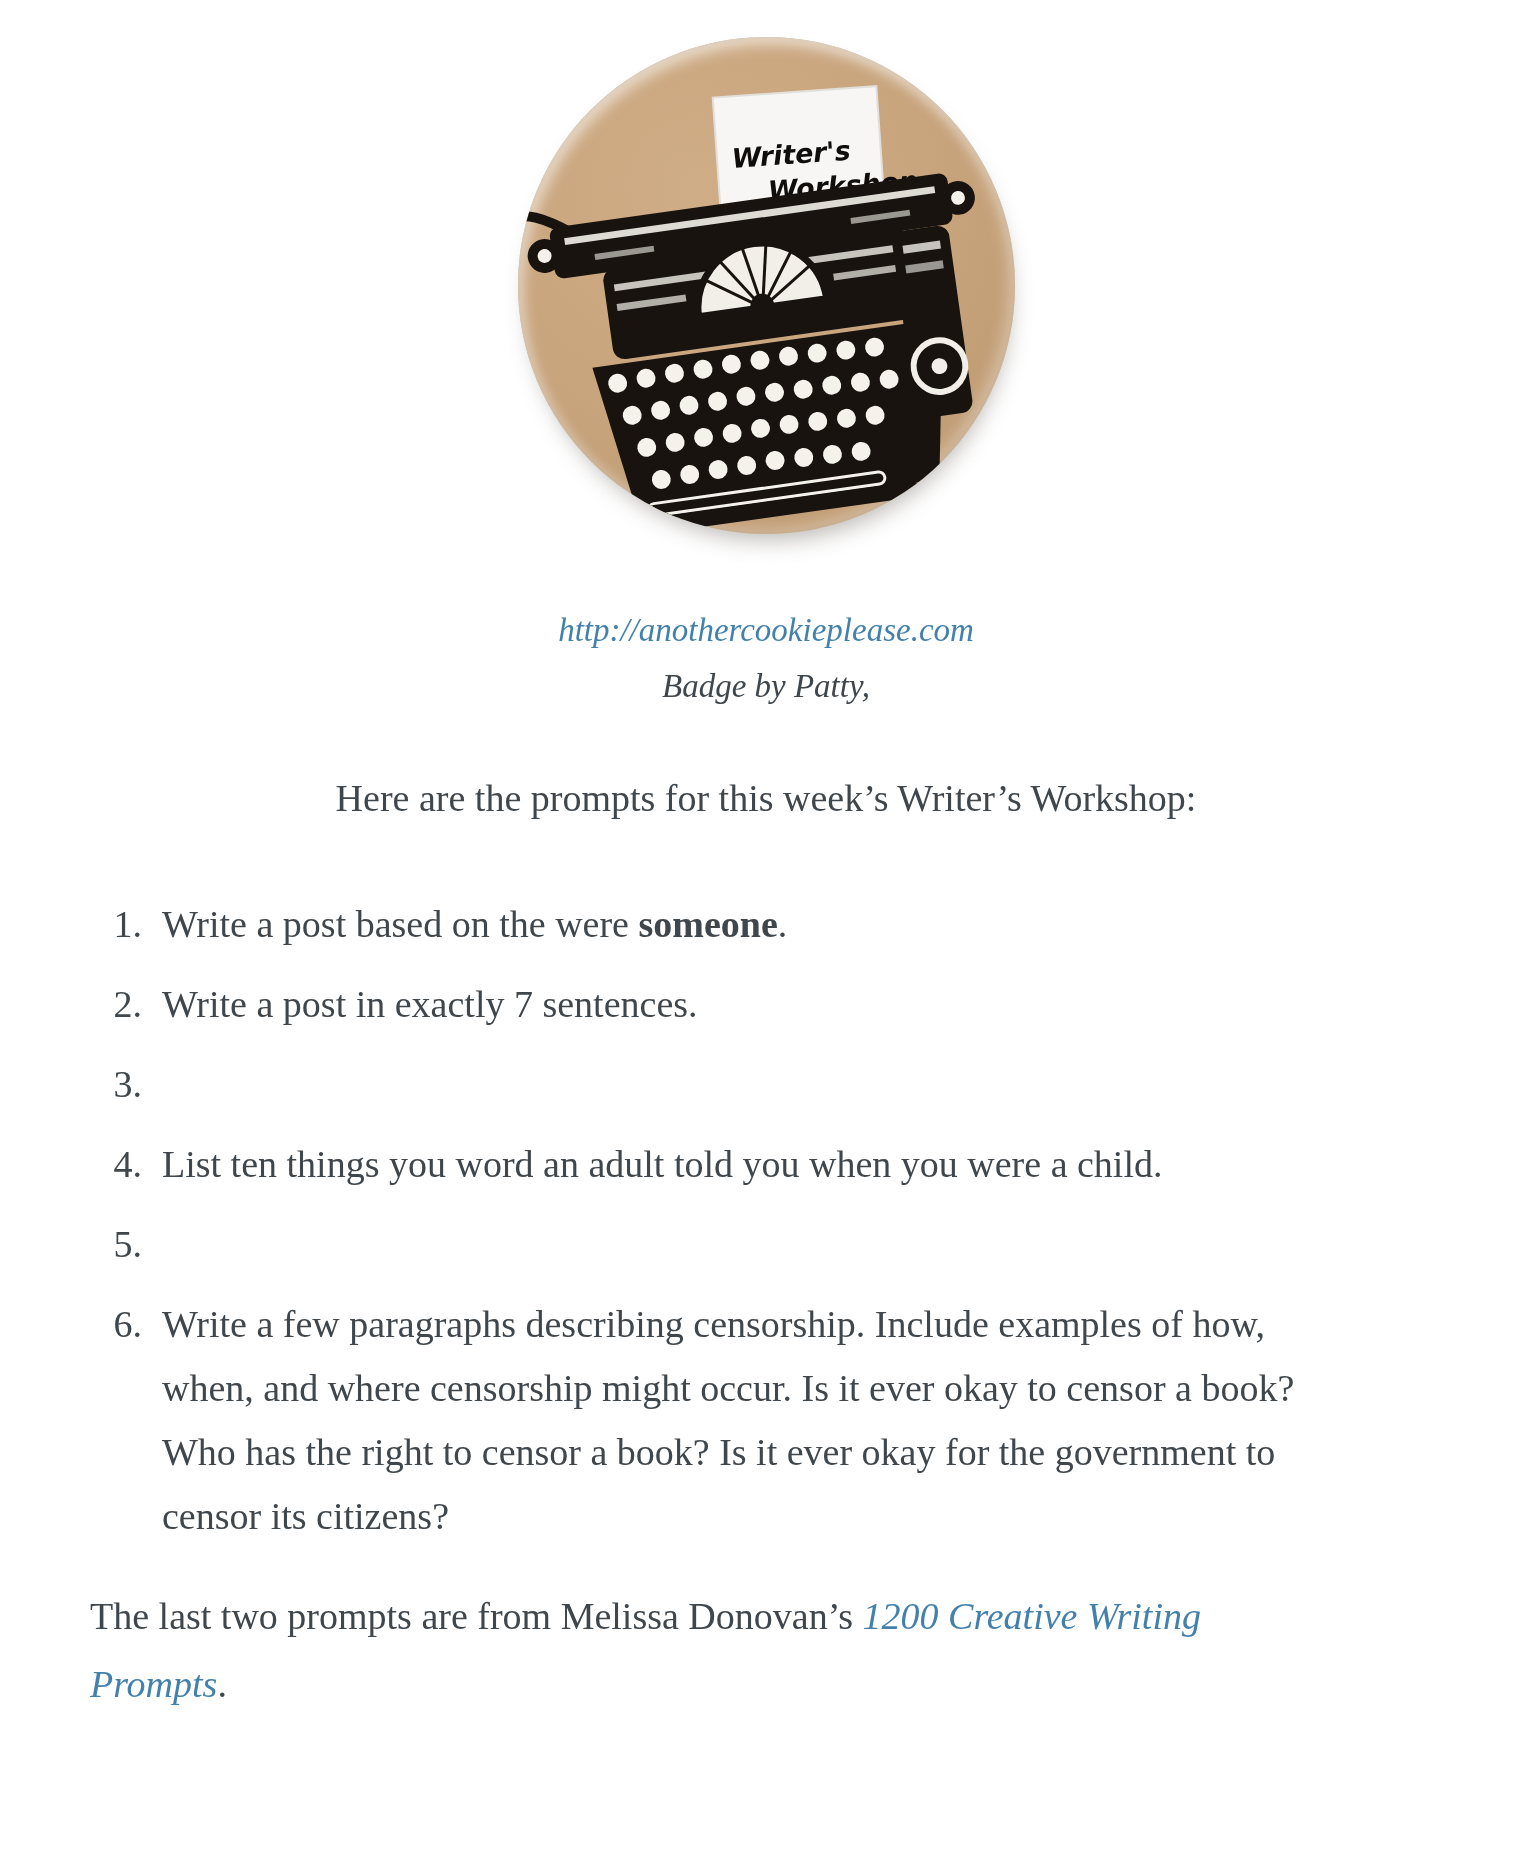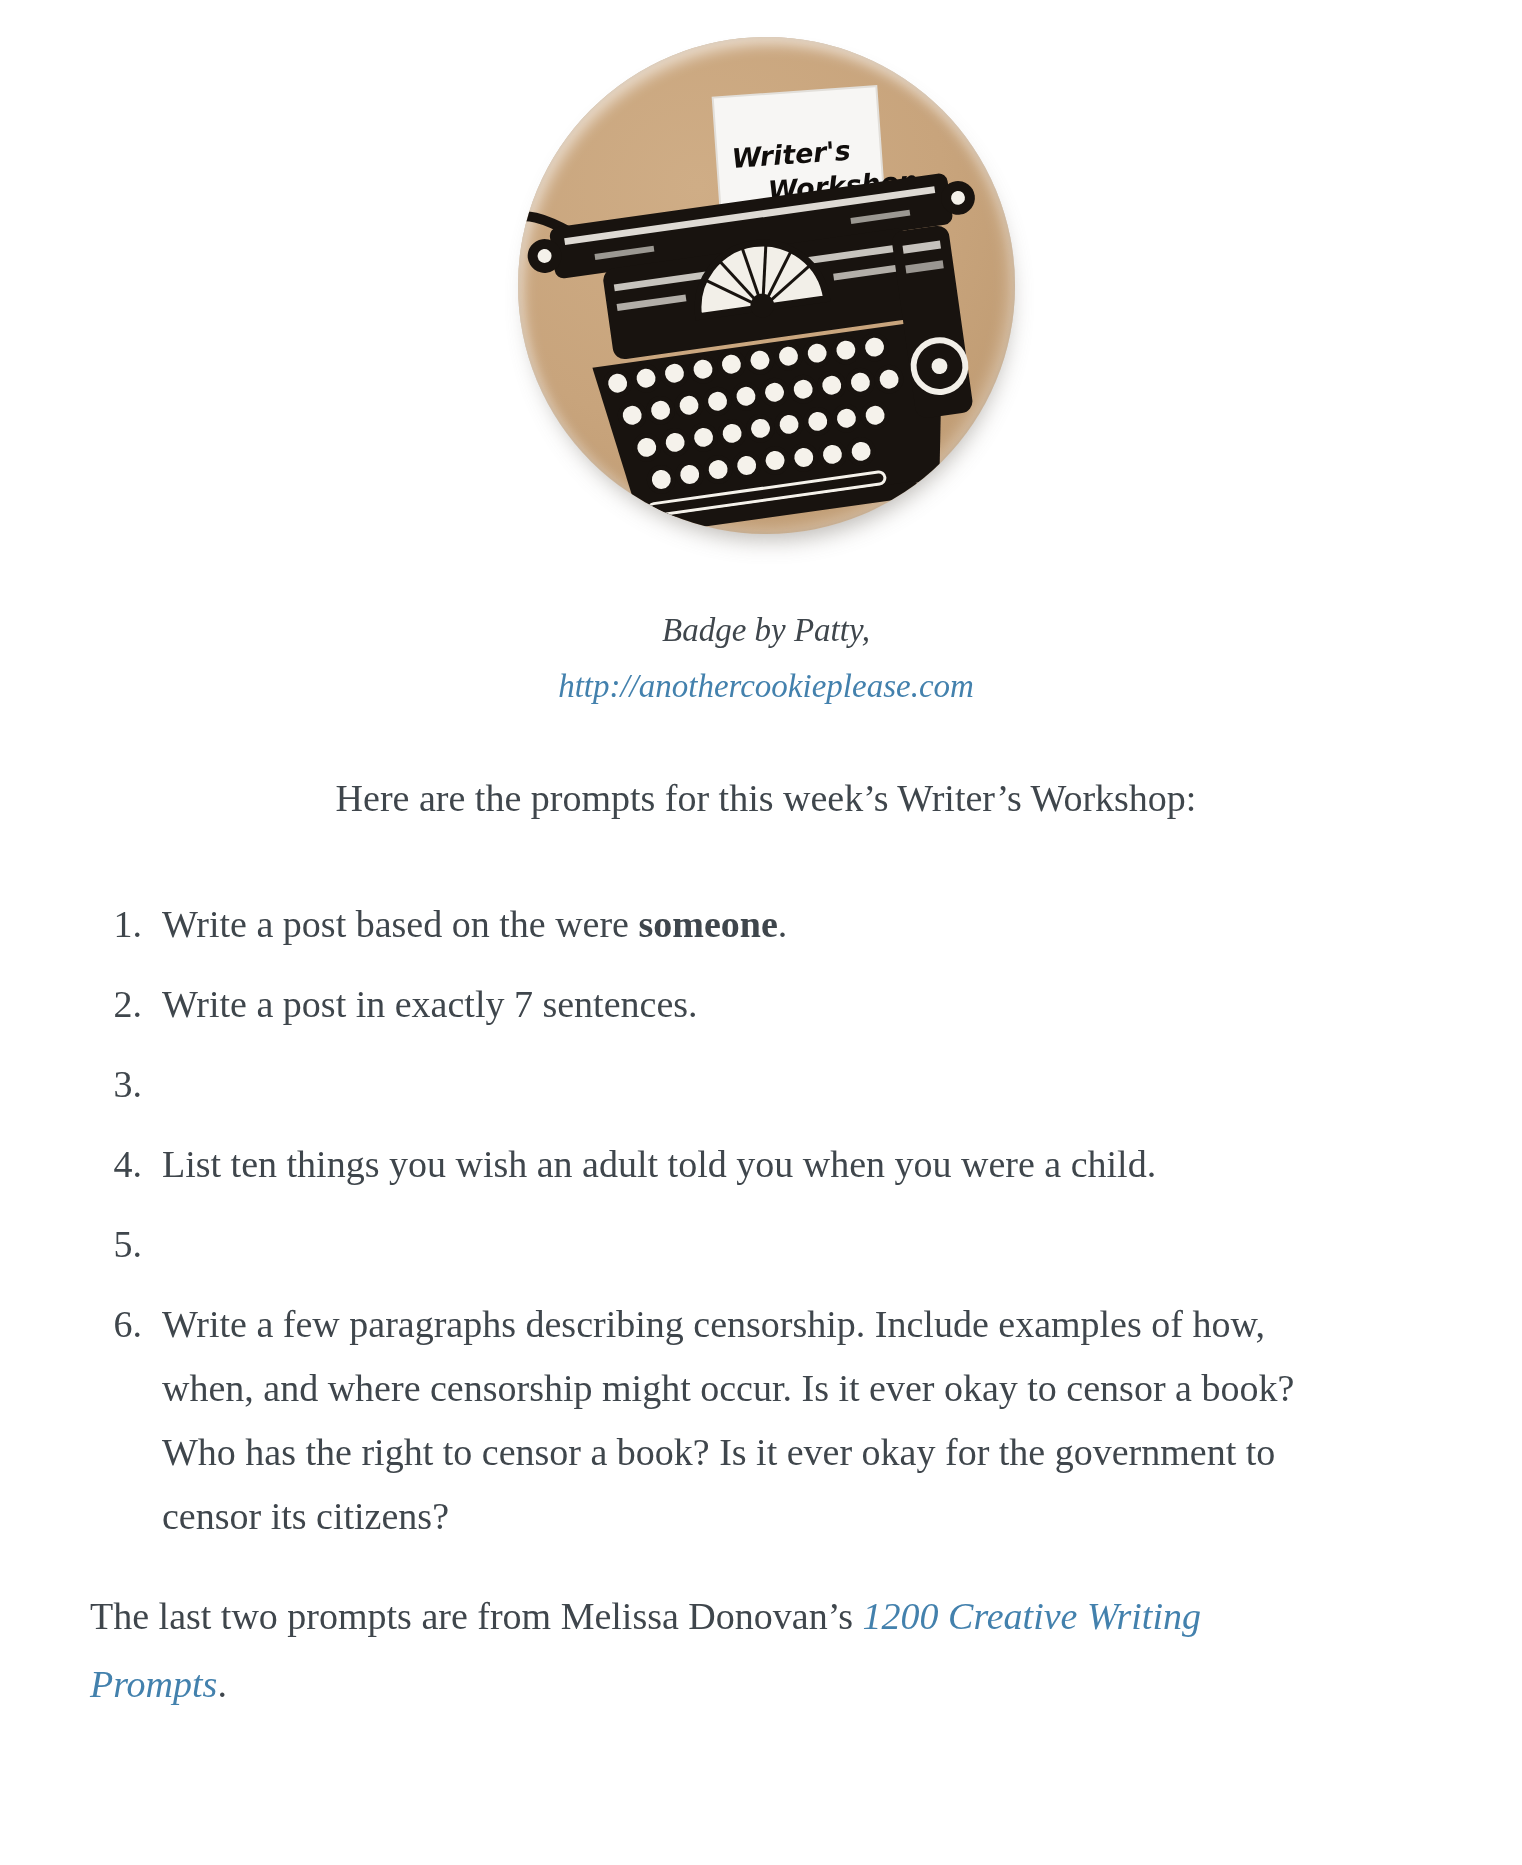--- a/index.html
+++ b/index.html
@@ -149,22 +149,22 @@
             <rect x="388" y="215" width="58" height="190" rx="12" fill="#18130f"></rect>
             <circle cx="418" cy="355" r="26" fill="#18130f" stroke="#f2efe8" stroke-width="6"></circle>
             <circle cx="418" cy="355" r="8" fill="#f2efe8"></circle>
             <rect x="398" y="230" width="38" height="8" fill="#f2efe8" opacity="0.8"></rect>
             <rect x="398" y="250" width="38" height="8" fill="#f2efe8" opacity="0.6"></rect>
           </g>
         </svg>
       </div>
     </div>
     <figcaption>
+      <div><a class="caption-link">http://anothercookieplease.com</a></div>
       <div>Badge by Patty,</div>
-      <div><a class="caption-link">http://anothercookieplease.com</a></div>
     </figcaption>
   </figure>
 
   <p class="intro">Here are the prompts for this week’s Writer’s Workshop:</p>
 
   <div class="plist">
 
     <div class="prompt-row">
       <span class="prompt-num">1.</span>
       <p class="prompt-text"><span>Write a post based on the were </span><strong>someone</strong><span>.</span></p>
@@ -174,21 +174,21 @@
       <span class="prompt-num">2.</span>
       <p class="prompt-text">Write a post in exactly 7 sentences.</p>
     </div>
 
     <div class="prompt-row">
       <span class="prompt-num">3.</span>
     </div>
 
     <div class="prompt-row">
       <span class="prompt-num">4.</span>
-      <p class="prompt-text">List ten things you wish an adult told you when you were a child.</p>
+      <p class="prompt-text">List ten things you word an adult told you when you were a child.</p>
     </div>
 
     <div class="prompt-row">
       <span class="prompt-num">5.</span>
     </div>
 
     <div class="prompt-row">
       <span class="prompt-num">6.</span>
       <p class="prompt-text lines">Write a few paragraphs describing censorship. Include examples of how,
 when, and where censorship might occur. Is it ever okay to censor a book?

